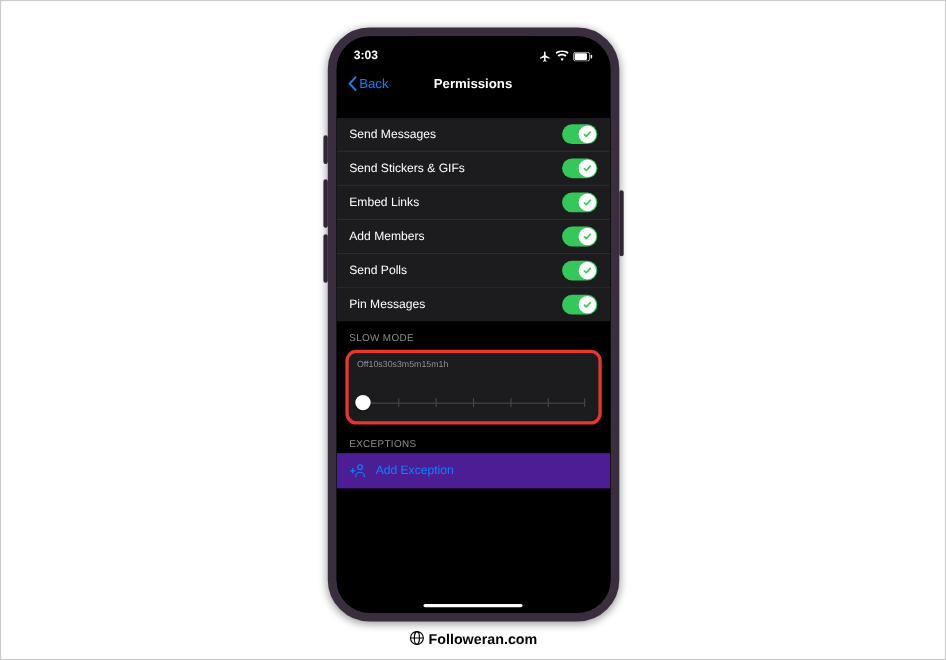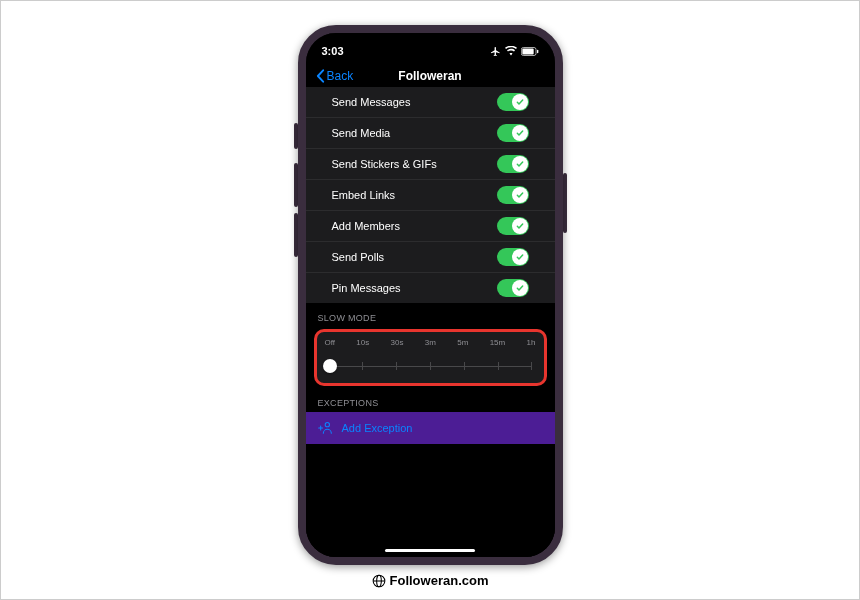--- a/index.html
+++ b/index.html
@@ -60,21 +60,21 @@
     align-items: center;
     justify-content: space-between;
     padding: 6px 16px 0;
     font-size: 11px;
     font-weight: 600;
   }
   .status-icons { display: flex; gap: 4px; align-items: center; }
   .nav-bar {
     display: flex;
     align-items: center;
-    padding: 6px 10px 4px;
+    padding: 6px 10px 24px;
     position: relative;
   }
   .back-btn {
     display: flex;
     align-items: center;
     gap: 2px;
     color: #0a84ff;
     font-size: 12px;
   }
   .nav-title {
@@ -89,21 +89,21 @@
     overflow: hidden;
     background: #000;
   }
   .perm-list {
     background: #1c1c1e;
   }
   .perm-row {
     display: flex;
     align-items: center;
     justify-content: space-between;
-    padding: 6px 26px;
+    padding: 6px 12px;
     border-bottom: 0.5px solid #2c2c2e;
     min-height: 28px;
   }
   .perm-row:last-child { border-bottom: none; }
   .perm-label { font-size: 11px; color: #fff; }
   .toggle {
     width: 32px;
     height: 18px;
     background: #34c759;
     border-radius: 10px;
@@ -132,24 +132,23 @@
   .slow-mode-box {
     margin: 2px 8px;
     border: 3px solid #e8352e;
     border-radius: 10px;
     padding: 6px 8px 10px;
     background: #1c1c1e;
     position: relative;
   }
   .slider-labels {
     display: flex;
-    justify-content: space-between;
     font-size: 8px;
     color: #8e8e93;
-    margin-bottom: 12px;
+    margin-bottom: 23px;
   }
   .slider-track {
     height: 14px;
     position: relative;
   }
   .slider-line {
     position: absolute;
     top: 50%;
     left: 4px; right: 4px;
     height: 1px;
@@ -193,21 +192,21 @@
     left: 50%;
     transform: translateX(-50%);
     width: 90px;
     height: 3px;
     background: #fff;
     border-radius: 2px;
   }
   .footer-brand {
     margin-top: 8px;
     display: flex;
-    align-items: flex-end;
+    align-items: flex-start;
     gap: 4px;
     font-size: 13px;
     font-weight: 600;
     color: #000;
   }
 </style>
 </head>
 <body>
 
 <div class="phone-wrap">
@@ -236,37 +235,27 @@
         </div>
       </div>
 
       <div class="nav-bar">
         <div class="back-btn">
           <svg width="9" height="14" viewBox="0 0 9 16" fill="none" stroke="#0a84ff" stroke-width="2.2" stroke-linecap="round" stroke-linejoin="round">
               <polyline points="7.5,1.5 1.5,8 7.5,14.5"></polyline>
             </svg>
           <span>Back</span>
         </div>
-        <div class="nav-title">Followeran</div>
+        <div class="nav-title">Permissions</div>
       </div>
 
       <div class="content">
         <div class="perm-list">
           <div class="perm-row">
             <span class="perm-label">Send Messages</span>
-            <div class="toggle">
-                <div class="toggle-knob">
-                  <svg class="check-mark" viewBox="0 0 12 12" fill="none" stroke="#34c759" stroke-width="2.2" stroke-linecap="round" stroke-linejoin="round">
-                    <polyline points="2,6.5 4.5,9 10,3"></polyline>
-                  </svg>
-                </div>
-              </div>
-          </div>
-          <div class="perm-row">
-            <span class="perm-label">Send Media</span>
             <div class="toggle">
                 <div class="toggle-knob">
                   <svg class="check-mark" viewBox="0 0 12 12" fill="none" stroke="#34c759" stroke-width="2.2" stroke-linecap="round" stroke-linejoin="round">
                     <polyline points="2,6.5 4.5,9 10,3"></polyline>
                   </svg>
                 </div>
               </div>
           </div>
           <div class="perm-row">
             <span class="perm-label">Send Stickers &amp; GIFs</span>

